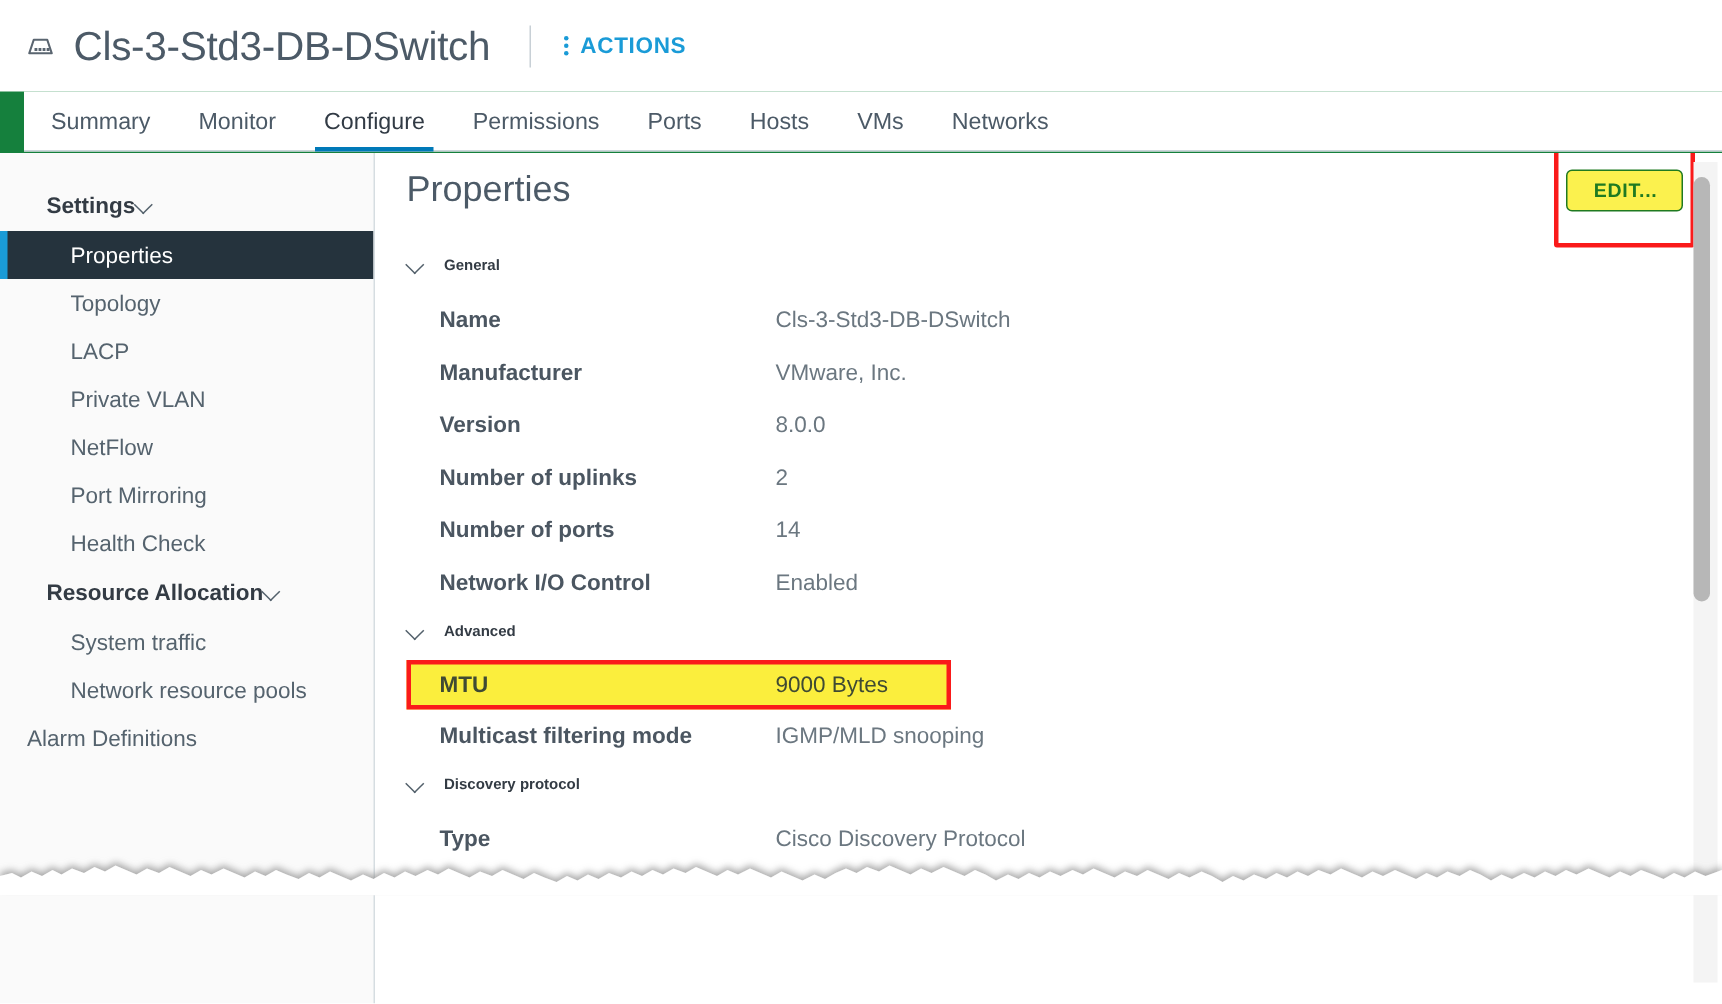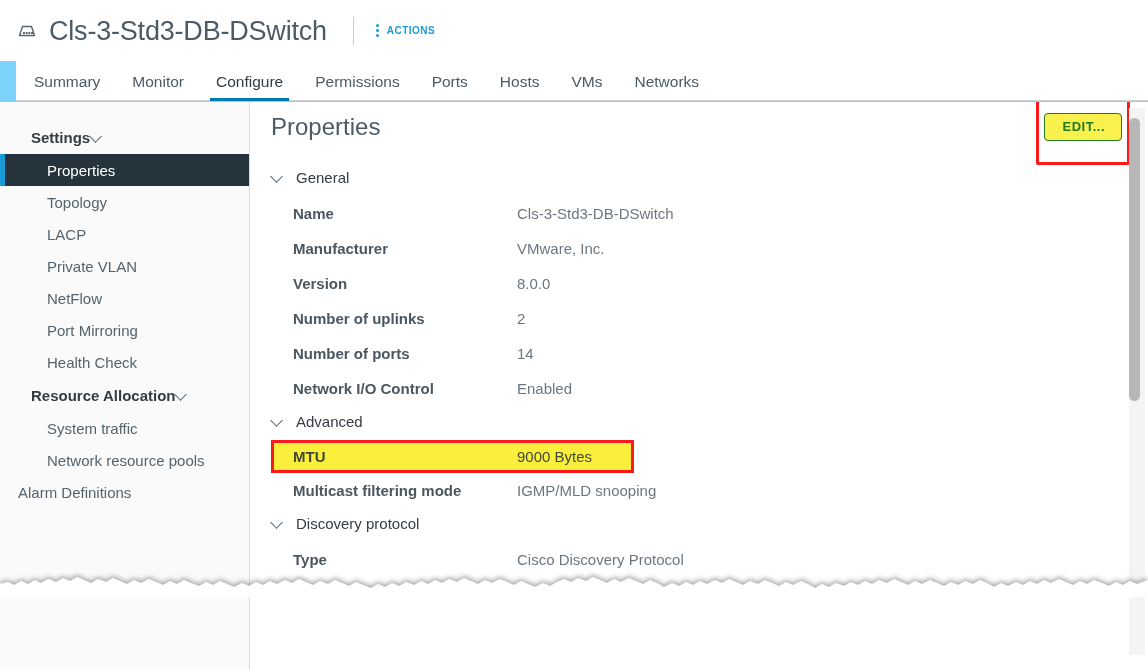--- a/index.html
+++ b/index.html
@@ -9,21 +9,21 @@
     height: 669px;
     background: #ffffff;
     font-family: "Liberation Sans", sans-serif;
     overflow: hidden;
   }
 
   #app {
     position: relative;
     width: 1148px;
     height: 597px;
-    background: #7dd3fc;
+    background: #15803d;
   }
 
   
   .obj-header {
     position: absolute;
     left: 0; top: 0;
     width: 1148px; height: 61px;
     background: #ffffff;
     display: flex;
     align-items: center;
@@ -65,21 +65,21 @@
     justify-content: space-between;
     height: 13px; width: 4px;
   }
   .kebab-icon i {
     display: block; width: 3px; height: 3px;
     border-radius: 50%;
     background: #1a9bd7;
   }
 
   .actions-label {
-    font-size: 10px;
+    font-size: 15px;
     font-weight: 600;
     letter-spacing: 0.45px;
     color: #1a9bd7;
   }
 
   
   .tabbar {
     position: absolute;
     left: 16px; top: 61px;
     width: 1148px; height: 40px;
@@ -244,22 +244,22 @@
 
   .section-header {
     display: flex;
     align-items: center;
     gap: 11px;
     height: 30px;
     cursor: pointer;
   }
   .section-header:first-child { margin-top: 0; }
   .section-header .lbl {
-    font-size: 15px;
-    font-weight: 400;
+    font-size: 10px;
+    font-weight: 700;
     color: #333b44;
   }
 
   .prop-rows { margin-top: 4px; }
 
   .prop-row {
     position: relative;
     display: flex;
     align-items: flex-start;
     min-height: 35px;

